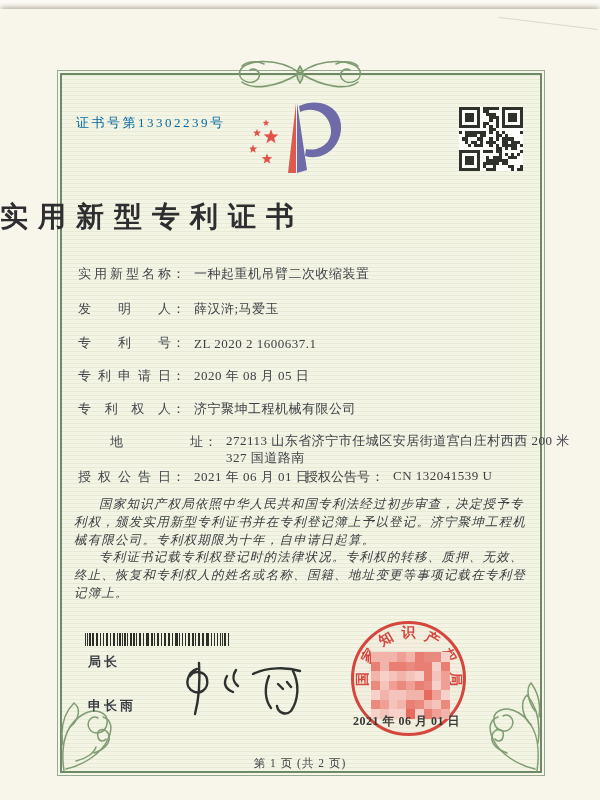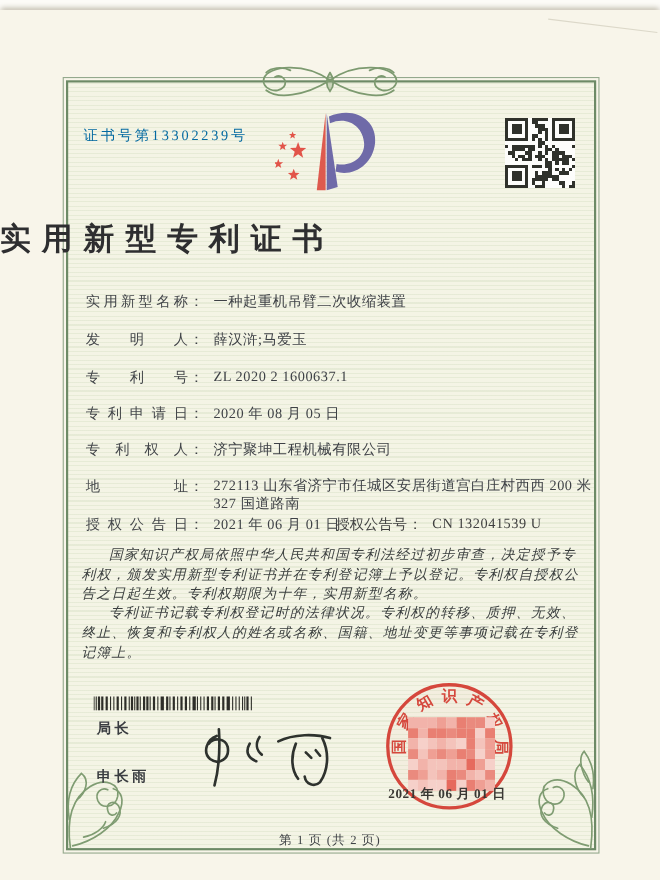--- a/index.html
+++ b/index.html
@@ -252,54 +252,54 @@
     <div class="row" style="top:256px;">
       <span class="f-label">实用新型名称</span>
         <span class="f-colon">：</span>
       <span class="f-value">一种起重机吊臂二次收缩装置</span>
     </div>
     <div class="row" style="top:291px;">
       <span class="f-label">发明人</span>
         <span class="f-colon">：</span>
       <span class="f-value">薛汉浒;马爱玉</span>
     </div>
-    <div class="row" style="top:325px;">
+    <div class="row" style="top:325px;align-items:flex-end;">
       <span class="f-label">专利号</span>
         <span class="f-colon">：</span>
       <span class="f-value">ZL 2020 2 1600637.1</span>
     </div>
     <div class="row" style="top:358px;">
       <span class="f-label">专利申请日</span>
         <span class="f-colon">：</span>
       <span class="f-value">2020 年 08 月 05 日</span>
     </div>
     <div class="row" style="top:391px;">
       <span class="f-label">专利权人</span>
         <span class="f-colon">：</span>
       <span class="f-value">济宁聚坤工程机械有限公司</span>
     </div>
-    <div class="row" style="top:424px;">
+    <div class="row" style="top:424px;margin-left:32px;">
       <span class="f-label">地址</span>
         <span class="f-colon">：</span>
       <span class="f-value addr">272113 山东省济宁市任城区安居街道宫白庄村西西 200 米
 327 国道路南</span>
     </div>
     <div class="row" style="top:459px;">
       <span class="f-label">授权公告日</span>
         <span class="f-colon">：</span>
       <span class="f-value">2021 年 06 月 01 日</span>
     </div>
     <div class="grant2" style="left:305px;top:459px;">
       <span>授权公告号</span>
         <span class="f-colon">：</span>
       <span class="f-value">CN 132041539 U</span>
     </div>
 
     <div class="body-text">
-      <p>国家知识产权局依照中华人民共和国专利法经过初步审查，决定授予专利权，颁发实用新型专利证书并在专利登记簿上予以登记。专利权自授权公告之日起生效。专利权期限为十年，实用新型名称。</p>
+      <p>国家知识产权局依照中华人民共和国专利法经过初步审查，决定授予专利权，颁发实用新型专利证书并在专利登记簿上予以登记。济宁聚坤工程机械有限公司。专利权期限为十年，自申请日起算。</p>
       <p>专利证书记载专利权登记时的法律状况。专利权的转移、质押、无效、终止、恢复和专利权人的姓名或名称、国籍、地址变更等事项记载在专利登记簿上。</p>
     </div>
 
     <svg id="barcode" width="145" height="13">
         <rect x="0" y="0" width="1" height="13" fill="#2e2e29"></rect>
         <rect x="2" y="0" width="1" height="13" fill="#2e2e29"></rect>
         <rect x="4" y="0" width="2" height="13" fill="#2e2e29"></rect>
         <rect x="7" y="0" width="2" height="13" fill="#2e2e29"></rect>
         <rect x="11" y="0" width="2" height="13" fill="#2e2e29"></rect>
         <rect x="15" y="0" width="1" height="13" fill="#2e2e29"></rect>

